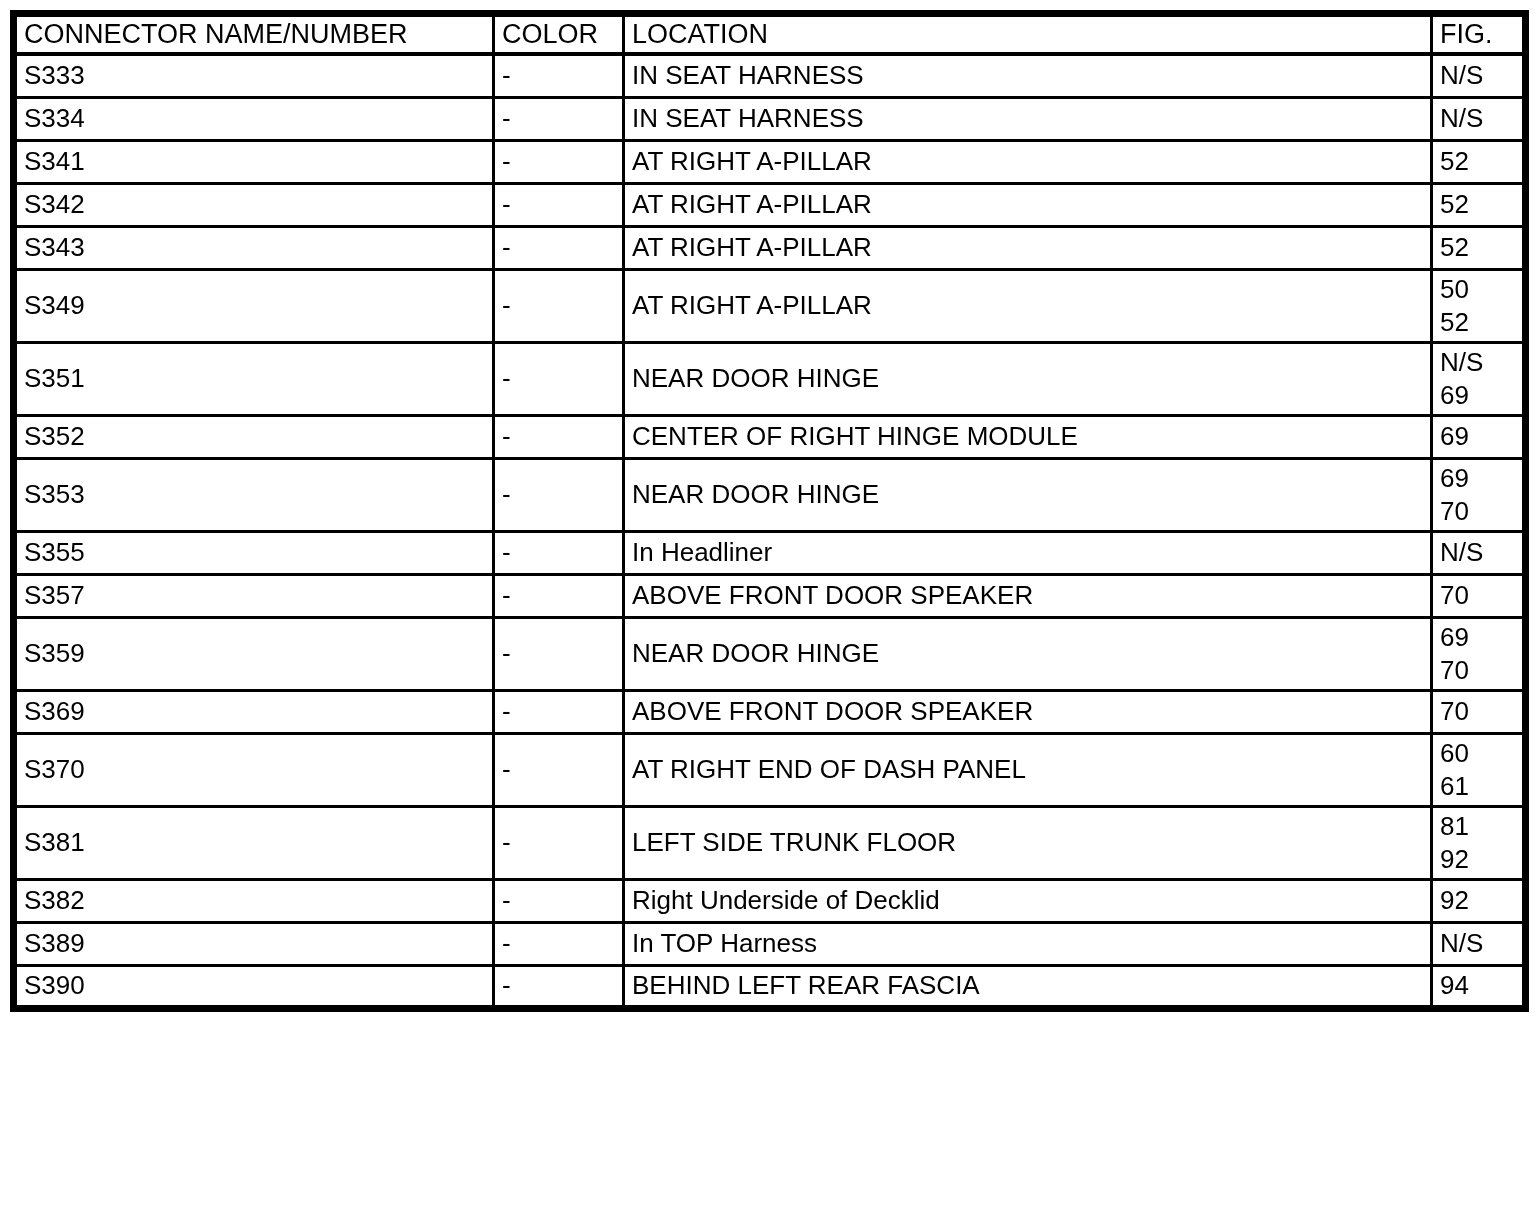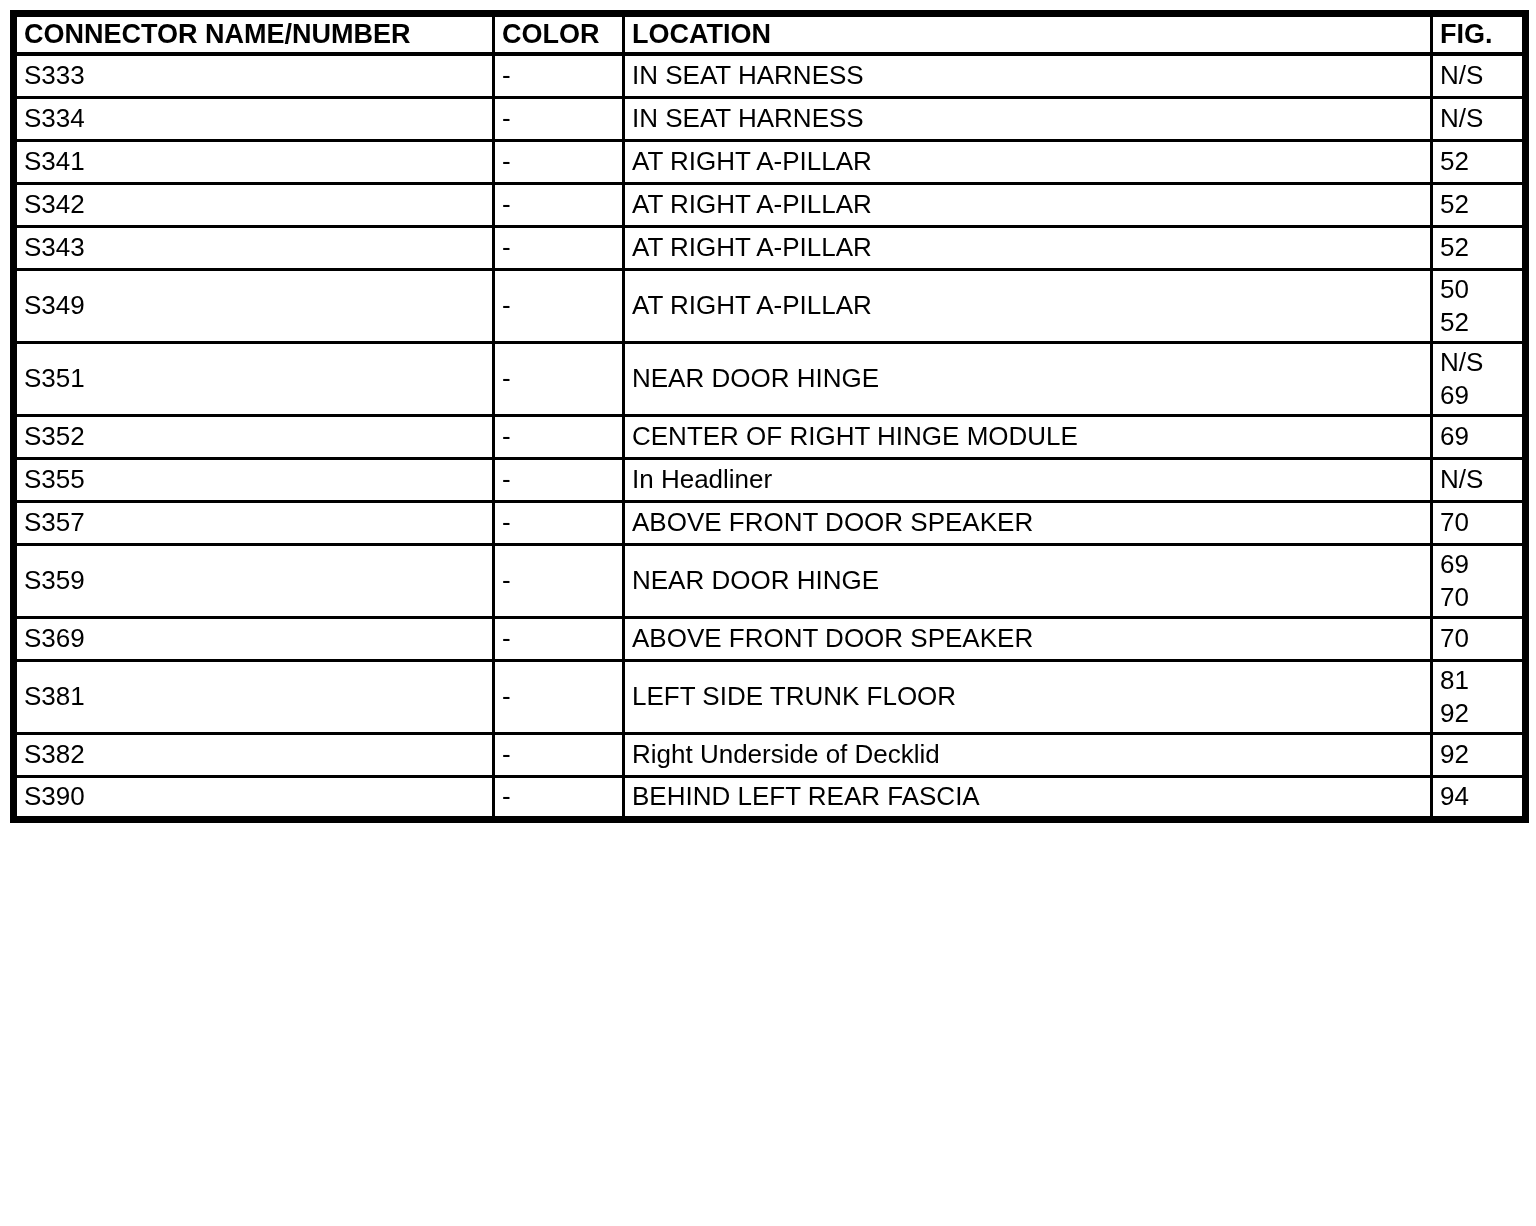--- a/index.html
+++ b/index.html
@@ -31,21 +31,21 @@
   th, td {
     border: 3px solid #000000;
     text-align: left;
     vertical-align: middle;
     padding: 2px 6px 2px 7px;
     overflow: hidden;
     white-space: pre-line;
   }
   thead th {
     height: 40px;
-    font-weight: bold;
+    font-weight: normal;
     font-size: 27px;
     border-bottom: 4px solid #000000;
     letter-spacing: 0px;
   }
   tbody td {
     height: 43px;
     font-weight: normal;
     font-size: 26px;
     line-height: 33px;
   }
@@ -114,20 +114,27 @@
     <td>N/S
 69</td>
   </tr>
         <tr>
     <td>S352</td>
     <td>-</td>
     <td>CENTER OF RIGHT HINGE MODULE</td>
     <td>69</td>
   </tr>
         <tr>
+    <td>S353</td>
+    <td>-</td>
+    <td>NEAR DOOR HINGE</td>
+    <td>69
+70</td>
+  </tr>
+        <tr>
     <td>S355</td>
     <td>-</td>
     <td>In Headliner</td>
     <td>N/S</td>
   </tr>
         <tr>
     <td>S357</td>
     <td>-</td>
     <td>ABOVE FRONT DOOR SPEAKER</td>
     <td>70</td>
@@ -139,33 +146,46 @@
     <td>69
 70</td>
   </tr>
         <tr>
     <td>S369</td>
     <td>-</td>
     <td>ABOVE FRONT DOOR SPEAKER</td>
     <td>70</td>
   </tr>
         <tr>
+    <td>S370</td>
+    <td>-</td>
+    <td>AT RIGHT END OF DASH PANEL</td>
+    <td>60
+61</td>
+  </tr>
+        <tr>
     <td>S381</td>
     <td>-</td>
     <td>LEFT SIDE TRUNK FLOOR</td>
     <td>81
 92</td>
   </tr>
         <tr>
     <td>S382</td>
     <td>-</td>
     <td>Right Underside of Decklid</td>
     <td>92</td>
   </tr>
         <tr>
+    <td>S389</td>
+    <td>-</td>
+    <td>In TOP Harness</td>
+    <td>N/S</td>
+  </tr>
+        <tr>
     <td>S390</td>
     <td>-</td>
     <td>BEHIND LEFT REAR FASCIA</td>
     <td>94</td>
   </tr>
       </tbody>
   </table>
 </div>
 
 </body></html>

